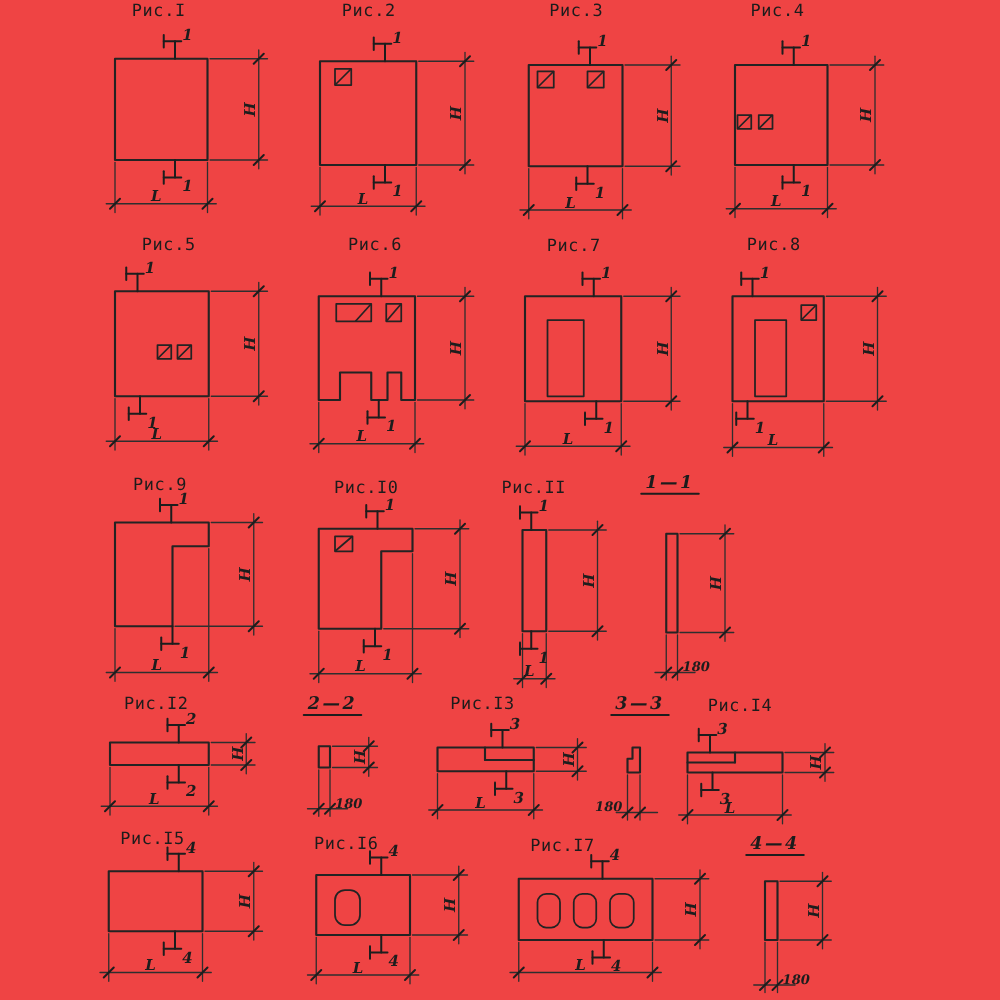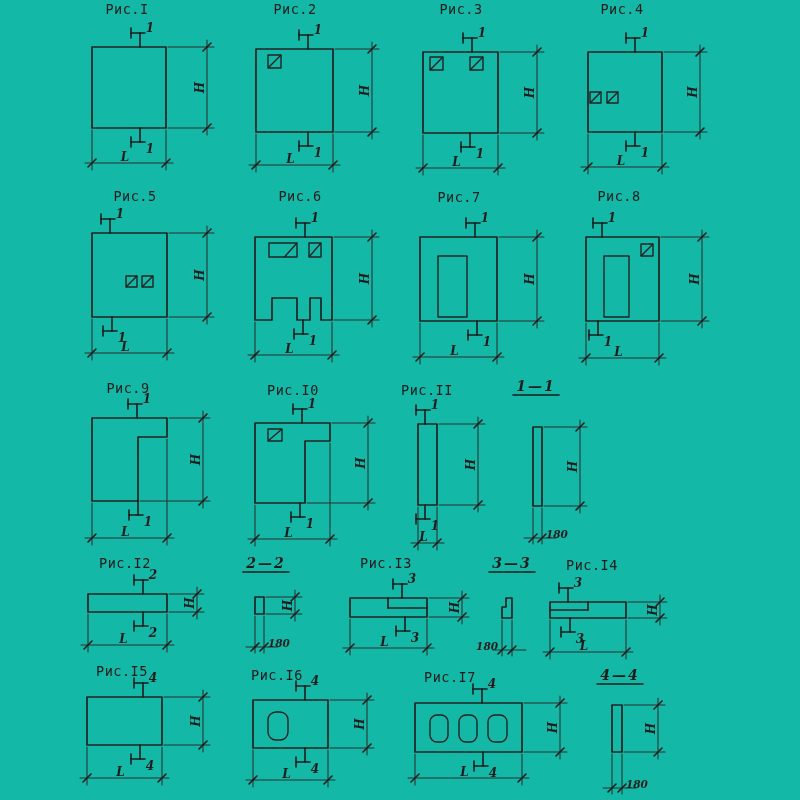--- a/index.html
+++ b/index.html
@@ -1,17 +1,17 @@
 <!DOCTYPE html>
 <html><head>
 <meta charset="utf-8">
 <style>
   html,body{margin:0;padding:0;background:#ffffff;}
   body{width:800px;height:800px;font-family:"DejaVu Sans Mono",monospace;}
-  .canvas{position:relative;width:800px;height:800px;background:#14b8a6;overflow:hidden;}
+  .canvas{position:relative;width:800px;height:800px;background:#ef4444;overflow:hidden;}
   svg{display:block;}
   .s-main{stroke:#232323;stroke-width:1.7;fill:none;stroke-linecap:round;stroke-linejoin:round;}
   .s-hole{stroke:#232323;stroke-width:1.4;fill:none;stroke-linejoin:round;}
   .s-dim{stroke:#2e2e2e;stroke-width:1.05;fill:none;stroke-linecap:round;}
   .s-tick{stroke:#1d1d1d;stroke-width:1.6;fill:none;stroke-linecap:round;}
   .fig-label{font:13.5px "DejaVu Sans Mono",monospace;fill:#1c1c1c;letter-spacing:.5px;}
   .sec-label{font:italic bold 14px "DejaVu Serif",serif;fill:#1c1c1c;letter-spacing:2px;}
   .dim-label{font:italic bold 12px "DejaVu Serif",serif;fill:#1d1d1d;}
   .num-label{font:italic bold 12px "DejaVu Serif",serif;fill:#1d1d1d;}
   .t-label{font:italic bold 10.5px "DejaVu Serif",serif;fill:#1d1d1d;}

